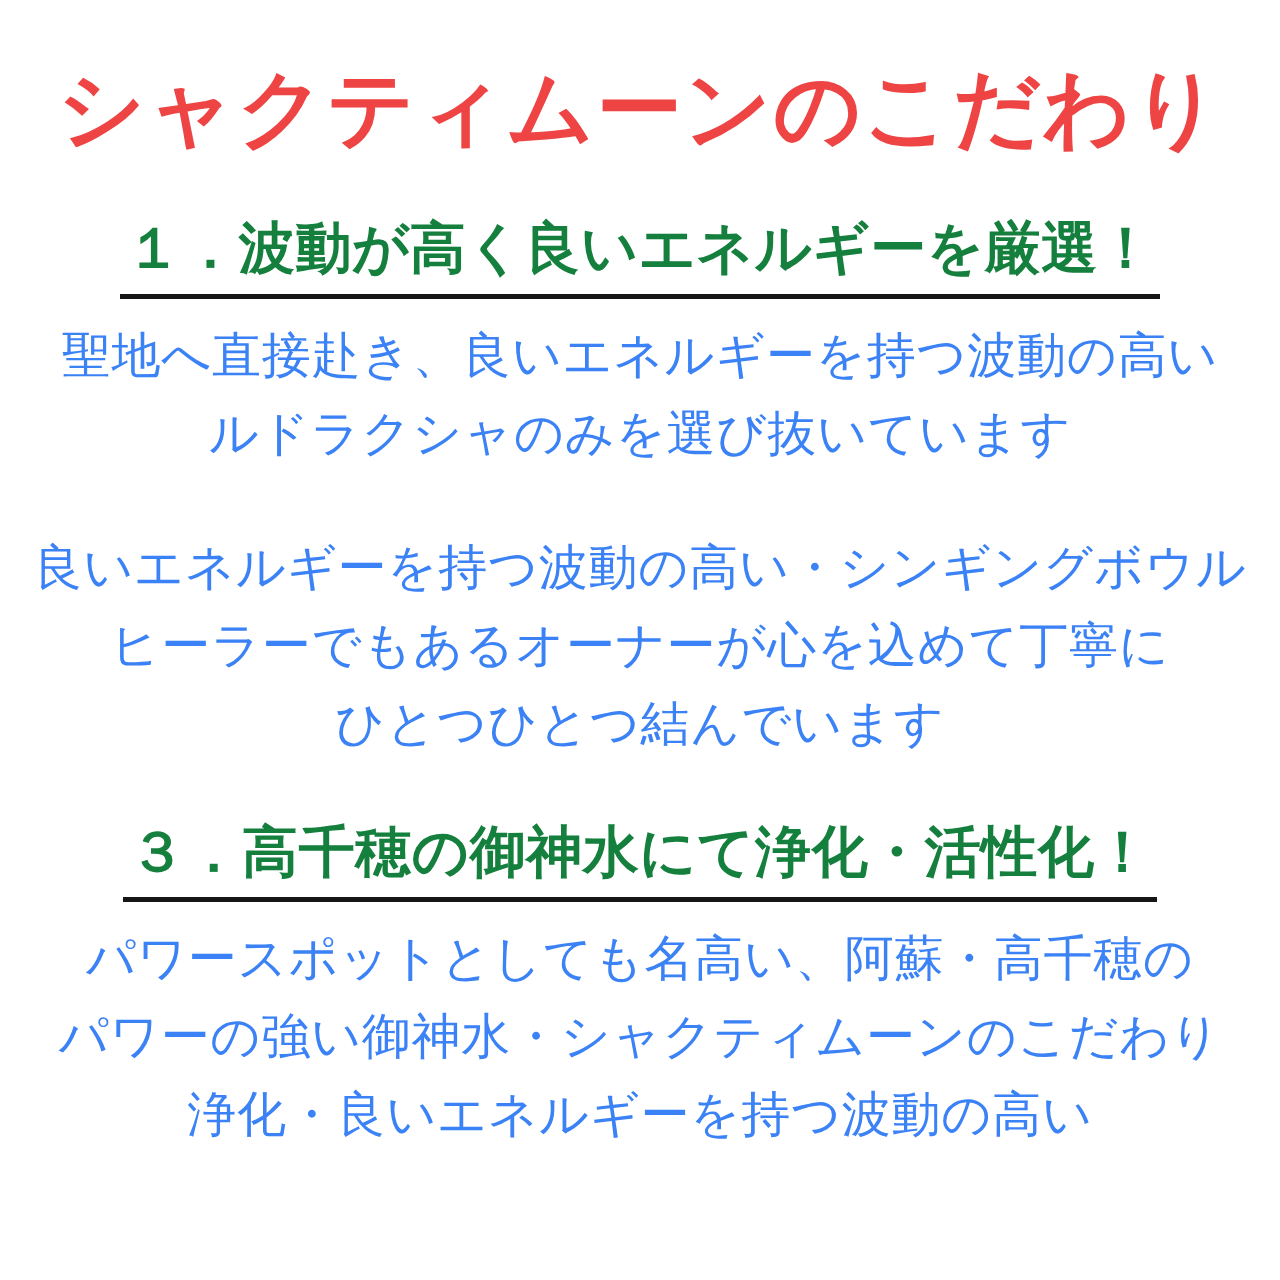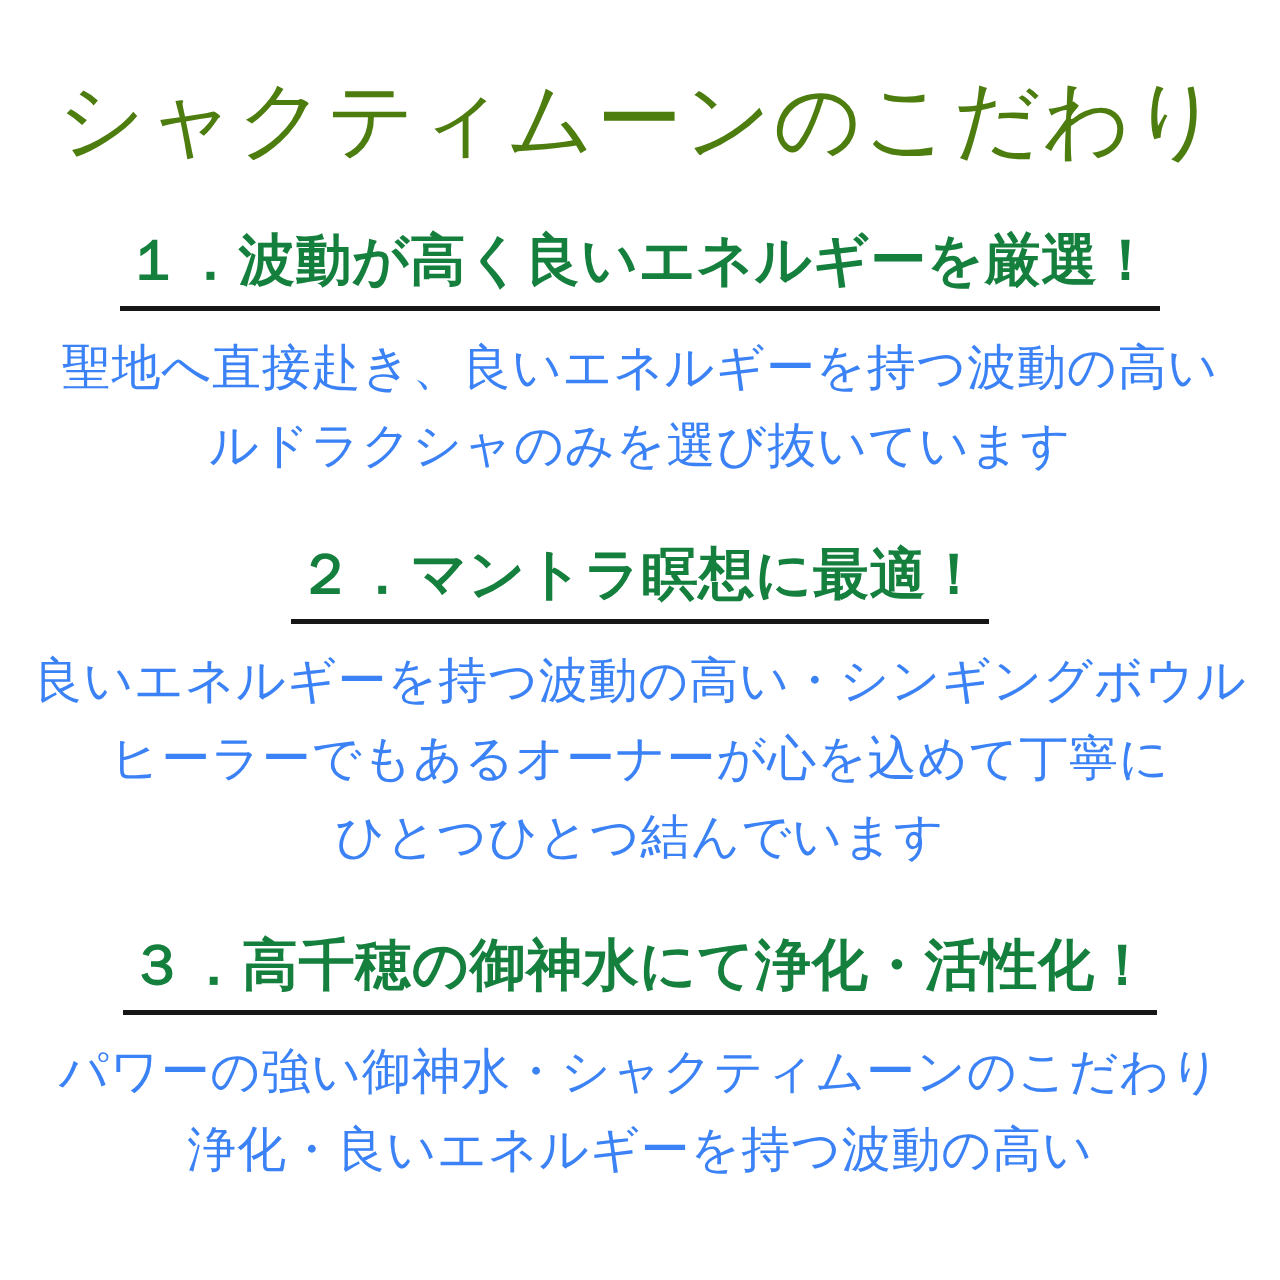--- a/index.html
+++ b/index.html
@@ -15,24 +15,24 @@
     background: #ffffff;
     overflow: hidden;
     font-family: "DejaVu Serif", "Liberation Serif", serif;
     text-align: center;
     box-sizing: border-box;
     padding-top: 52px;
   }
   .page-title {
     font-size: 86px;
     line-height: 1.2;
-    color: #4d7c0f;
+    color: #ef4444;
     letter-spacing: 0.02em;
-    font-weight: 400;
-    margin: 16px auto;
+    font-weight: 700;
+    margin: 4px auto;
     white-space: nowrap;
   }
   .section {
     margin-top: 56px;
   }
   .section-heading {
     display: inline-block;
     font-size: 56px;
     line-height: 1.15;
     color: #15803d;
@@ -65,29 +65,29 @@
 
   <div class="section">
     <div class="section-heading">１．波動が高く良いエネルギーを厳選！</div>
     <div class="section-body">
       <span class="body-line">聖地へ直接赴き、良いエネルギーを持つ波動の高い</span>
       <span class="body-line">ルドラクシャのみを選び抜いています</span>
     </div>
   </div>
 
   <div class="section">
-    <div class="section-heading">２．マントラ瞑想に最適！</div>
     <div class="section-body">
       <span class="body-line">良いエネルギーを持つ波動の高い・シンギングボウル</span>
       <span class="body-line">ヒーラーでもあるオーナーが心を込めて丁寧に</span>
       <span class="body-line">ひとつひとつ結んでいます</span>
     </div>
   </div>
 
   <div class="section">
     <div class="section-heading">３．高千穂の御神水にて浄化・活性化！</div>
     <div class="section-body">
+      <span class="body-line">パワースポットとしても名高い、阿蘇・高千穂の</span>
       <span class="body-line">パワーの強い御神水・シャクティムーンのこだわり</span>
       <span class="body-line">浄化・良いエネルギーを持つ波動の高い</span>
     </div>
   </div>
 
 </div>
 
 </body></html>

